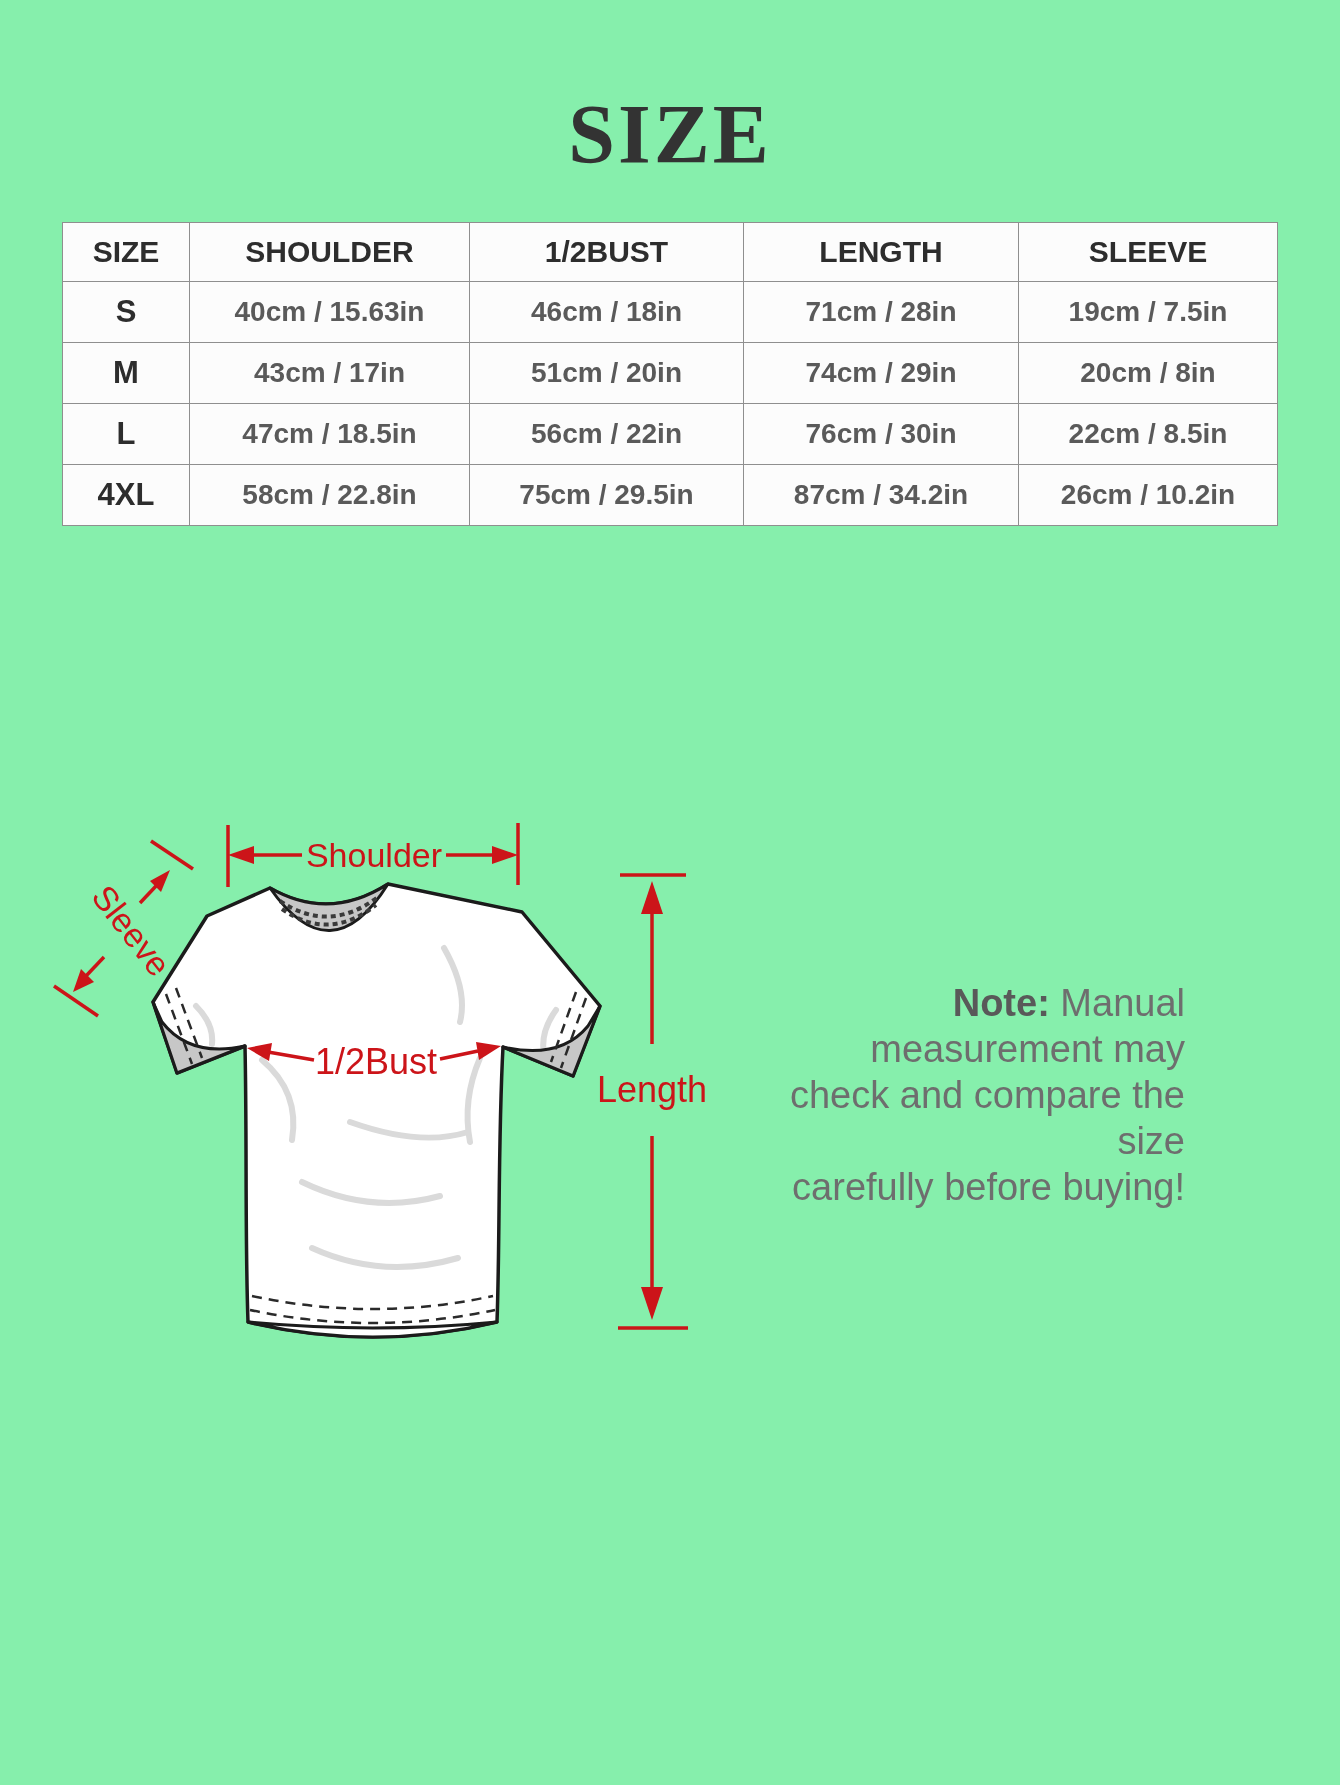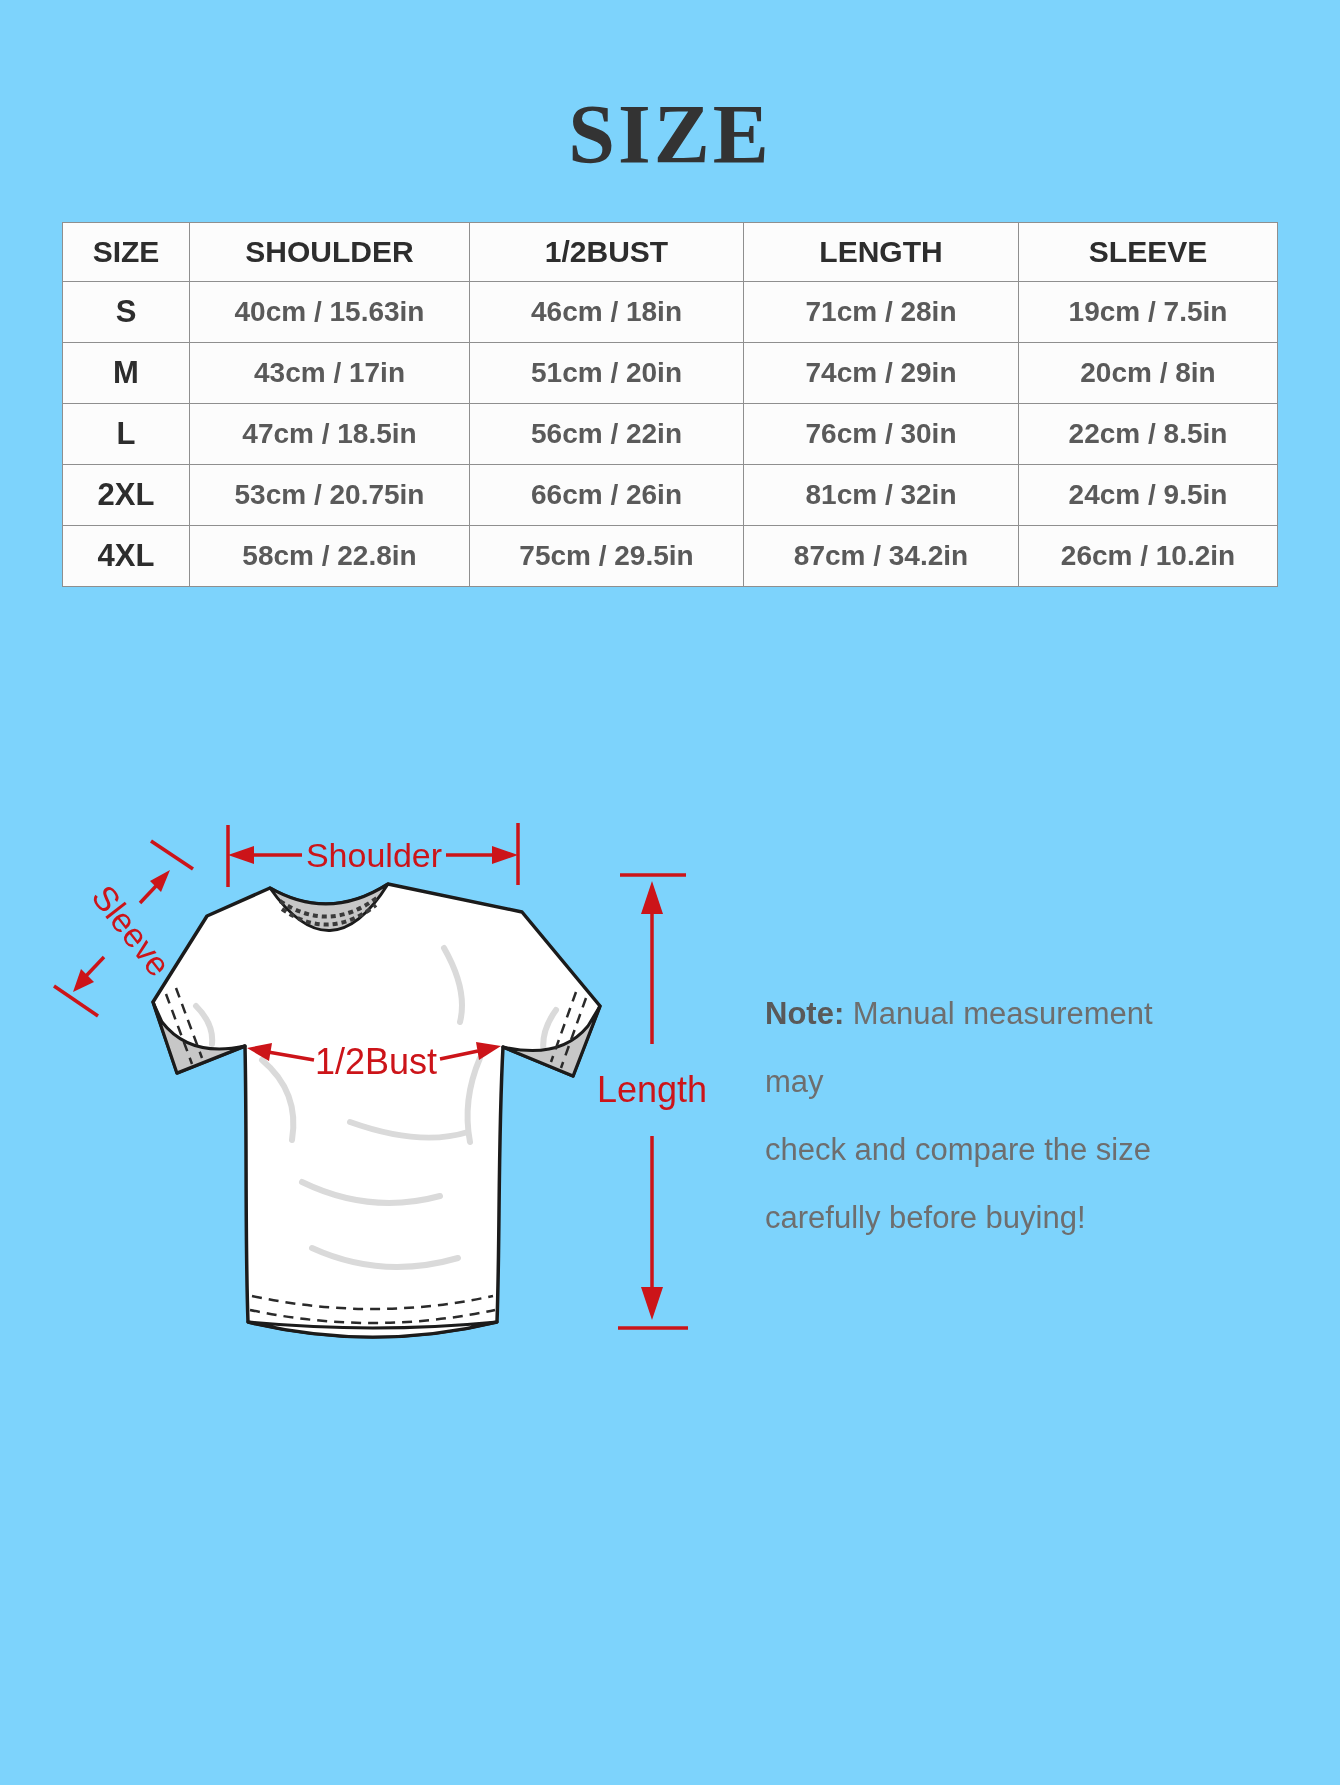--- a/index.html
+++ b/index.html
@@ -1,20 +1,20 @@
 <!DOCTYPE html>
 <html><head>
 <meta charset="utf-8">
 <style>
   html,body{margin:0;padding:0;}
   body{background:#fff;}
   .page{
     position:relative;
     width:1340px;height:1785px;
-    background:#7dd3fc;
+    background:#86efac;
     font-family:"Liberation Sans",sans-serif;
     overflow:hidden;
   }
   .page-title{
     position:absolute;left:0;top:86px;width:1340px;
     text-align:center;
     font-family:"Liberation Serif",serif;
     font-weight:bold;font-size:84px;letter-spacing:3px;
     color:#333;
   }
@@ -42,21 +42,21 @@
   .shirt-outline{fill:#ffffff;stroke:#1b1b1b;stroke-width:3.5;stroke-linejoin:round;}
   .shirt-gray{fill:#c7c7c7;stroke:#1b1b1b;stroke-width:3;stroke-linejoin:round;}
   .stitch{fill:none;stroke:#2a2a2a;stroke-width:2.5;stroke-dasharray:10 7;}
   .collar-stitch{fill:none;stroke:#3a3a3a;stroke-width:4;stroke-dasharray:5 4;}
   .wrinkle{fill:none;stroke:#dadada;stroke-width:6;stroke-linecap:round;}
   .redline{stroke:#cc1419;stroke-width:3.5;fill:none;}
   .redfill{fill:#cc1419;stroke:none;}
   .redtext{fill:#cc1419;font-family:"Liberation Sans",sans-serif;font-size:34px;}
   .note{
     position:absolute;left:765px;top:980px;width:420px;
-    font-size:31px;line-height:68px;color:#6e6e6e;
+    font-size:38px;line-height:46px;color:#6e6e6e;text-align:right;
   }
   .note b{color:#595959;}
 </style>
 </head>
 <body>
 
 <div class="page">
 
   <div class="page-title">SIZE</div>
 
@@ -91,27 +91,20 @@
         <td>51cm / 20in</td>
         <td>74cm / 29in</td>
         <td>20cm / 8in</td>
       </tr>
       <tr>
         <td class="size-cell">L</td>
         <td>47cm / 18.5in</td>
         <td>56cm / 22in</td>
         <td>76cm / 30in</td>
         <td>22cm / 8.5in</td>
-      </tr>
-      <tr>
-        <td class="size-cell">2XL</td>
-        <td>53cm / 20.75in</td>
-        <td>66cm / 26in</td>
-        <td>81cm / 32in</td>
-        <td>24cm / 9.5in</td>
       </tr>
       <tr>
         <td class="size-cell">4XL</td>
         <td>58cm / 22.8in</td>
         <td>75cm / 29.5in</td>
         <td>87cm / 34.2in</td>
         <td>26cm / 10.2in</td>
       </tr>
     </tbody>
   </table>

